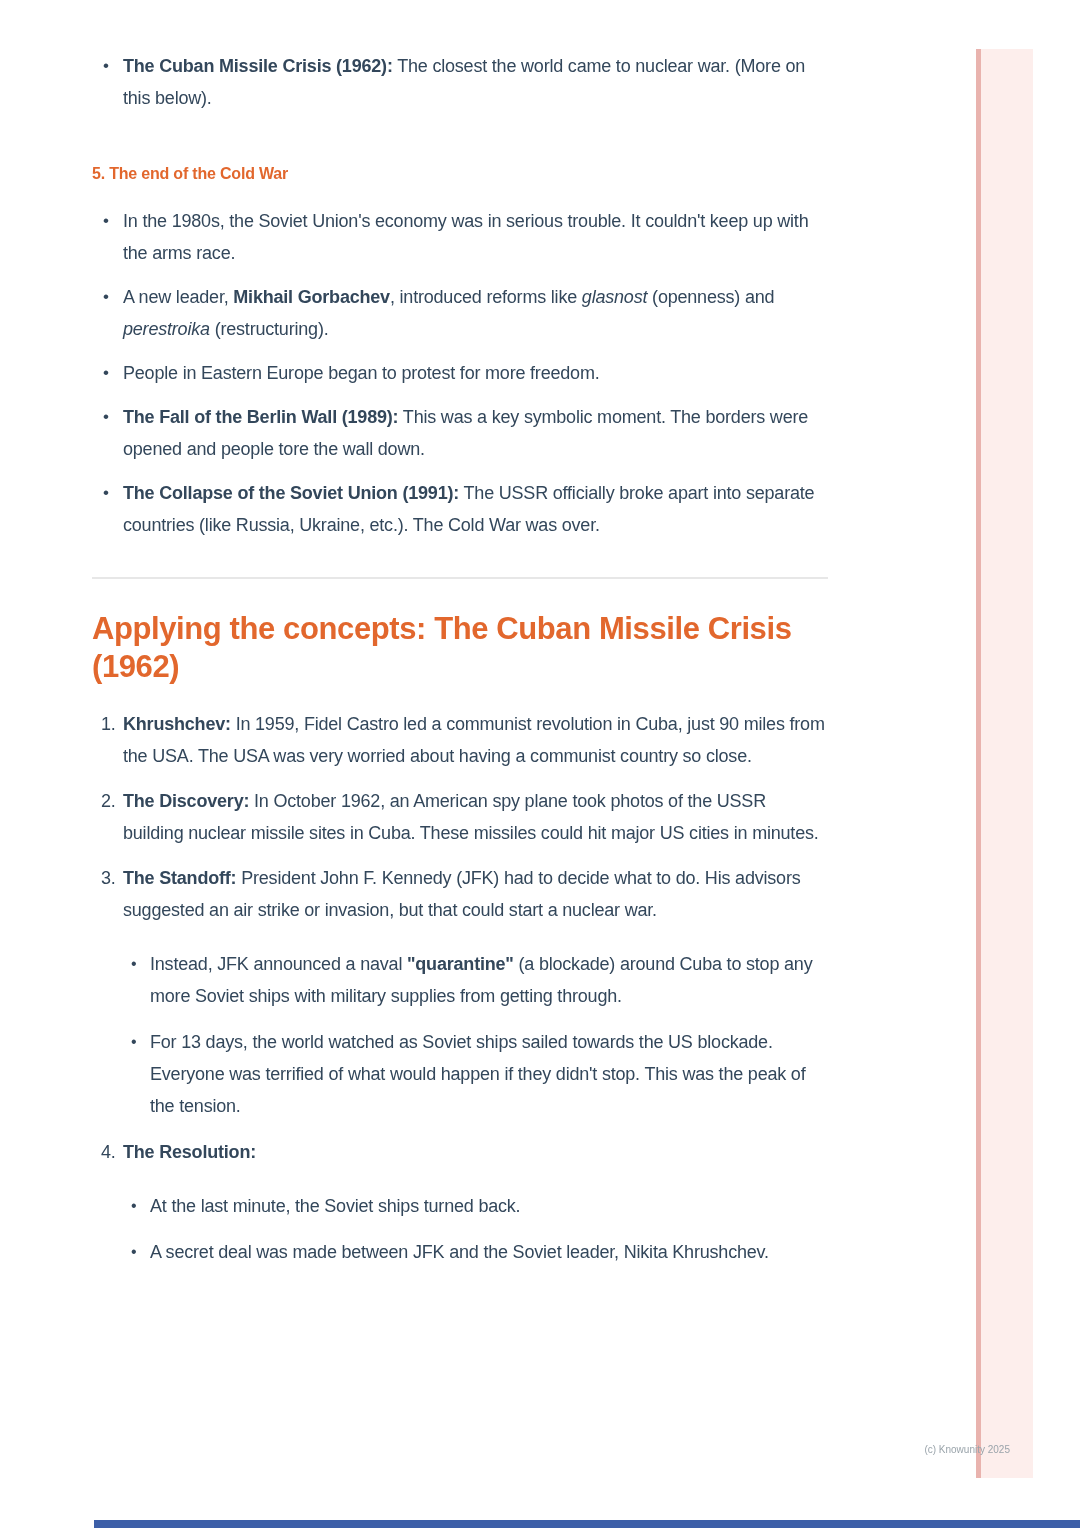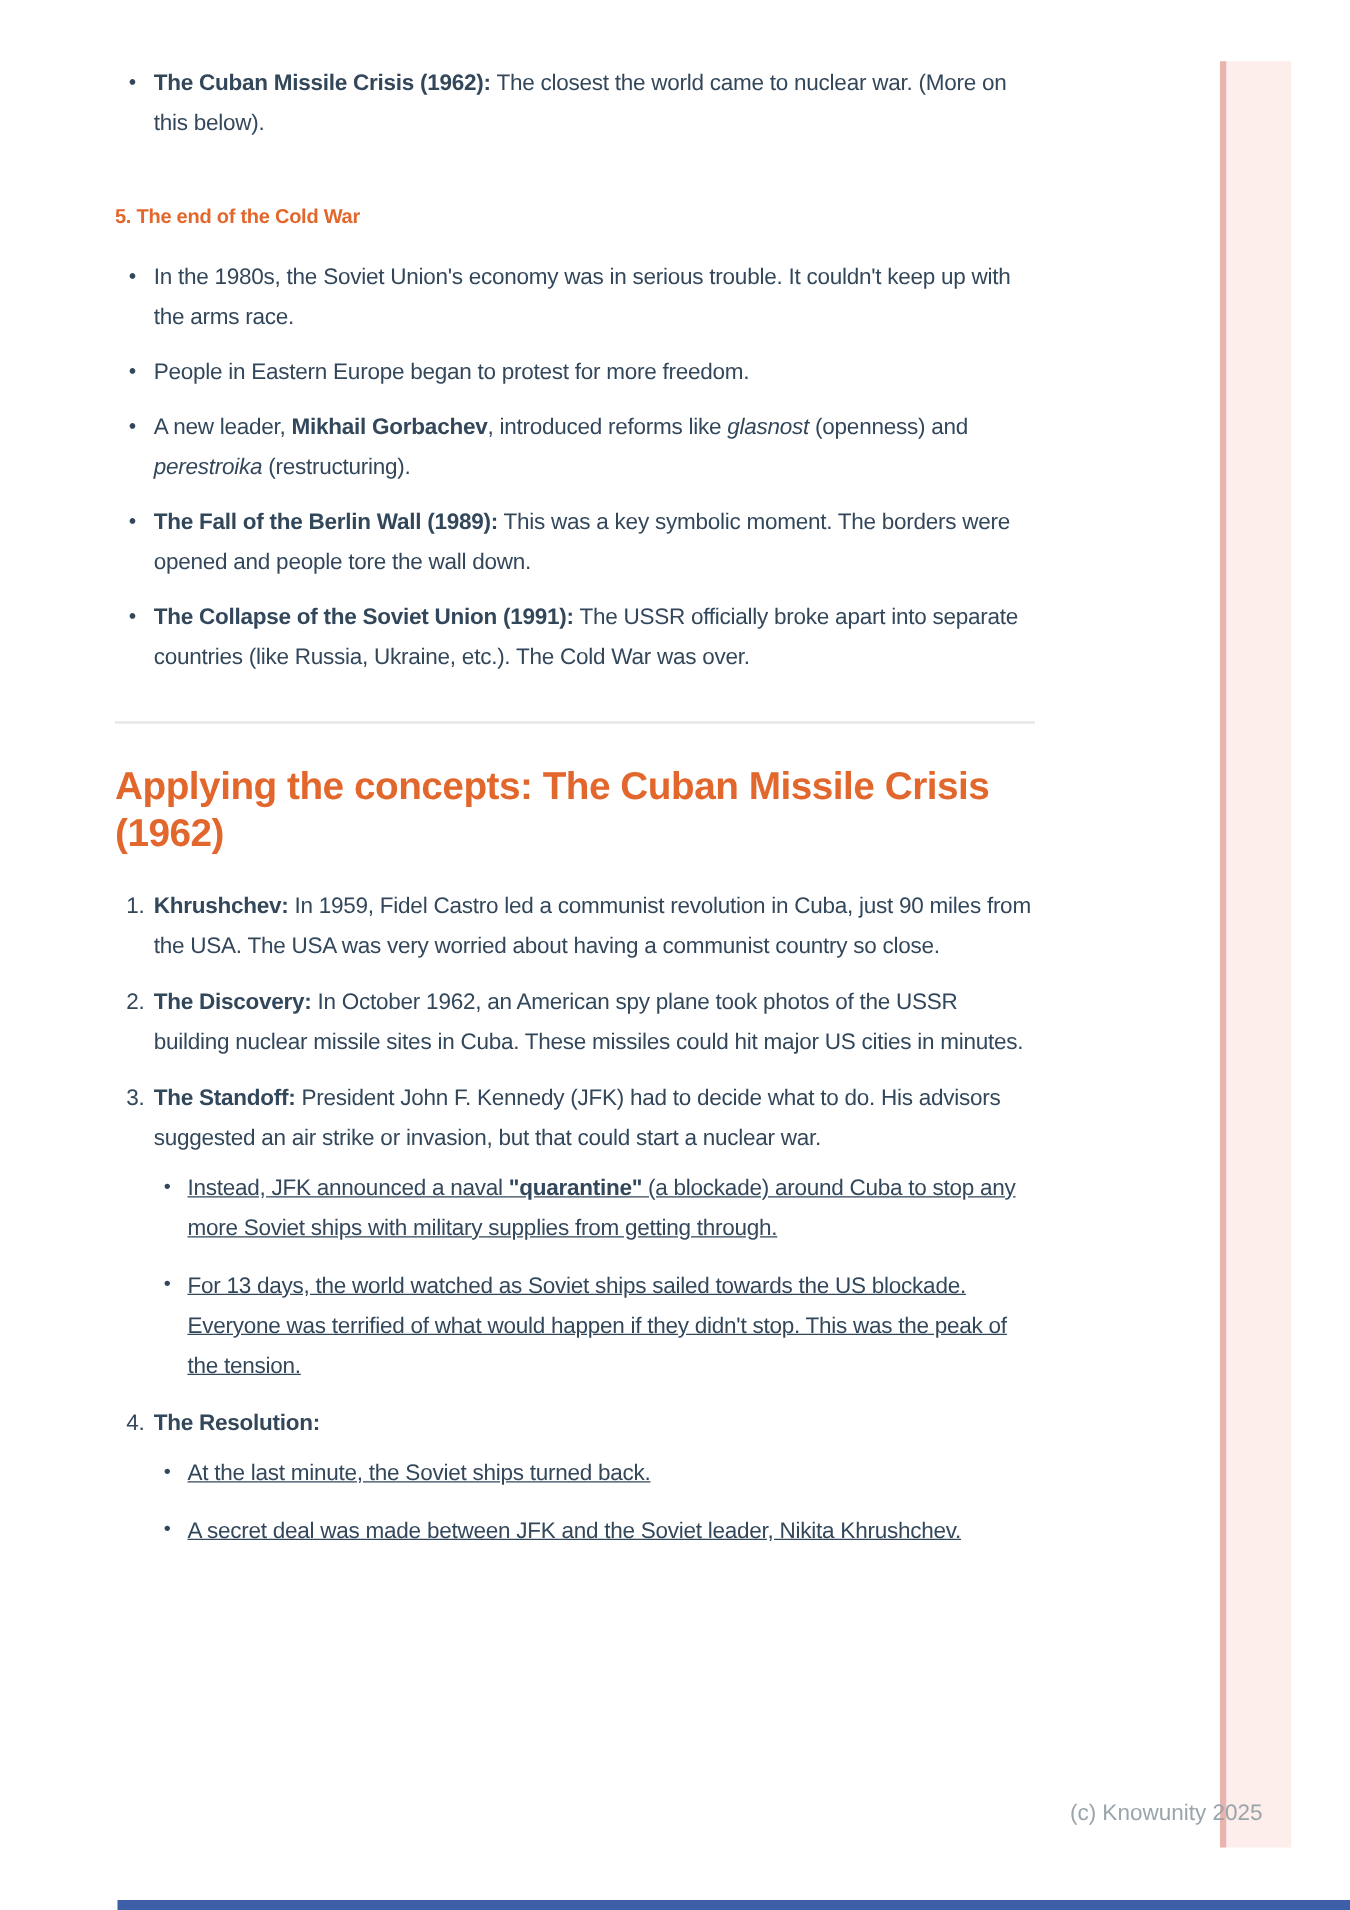--- a/index.html
+++ b/index.html
@@ -17,45 +17,45 @@
   .i{font-style:italic;}
   h2.sec{color:#E2672D;font-size:16px;line-height:32px;font-weight:bold;
     margin:44px 0 15px 0;letter-spacing:-0.2px;}
   h1.sec{color:#E2672D;font-size:31px;line-height:38px;font-weight:bold;
     margin:31px 0 0 0;letter-spacing:-0.4px;}
   hr.divider{border:none;border-top:2px solid #E7E7E7;margin:36px 0 0 0;}
   p.intro{margin:24px 0 0 0;text-align:justify;line-height:33px;}
   ol.steps{margin-top:22px;}
   ol.steps > li{margin-bottom:13px;}
   .step-marker{position:absolute;left:9px;top:0;}
-  ul.sub{margin:8px 0 6px 0;text-decoration:underline;}
+  ul.sub{margin:22px 0 6px 0;}
   ul.sub > li{padding-left:27px;margin-bottom:14px;}
   ul.sub > li.bullet::before{left:8px;font-size:16px;}
   .side-strip{position:absolute;left:976px;top:49px;width:57px;height:1429px;
     background:#FDEEEC;border-left:5px solid #E9B3AE;box-sizing:border-box;z-index:1;}
-  .copyright{position:absolute;top:1441px;right:70px;font-size:18px;
+  .copyright{position:absolute;top:1441px;right:70px;font-size:10px;
     color:#9AA4AB;z-index:2;line-height:18px;}
   .bottom-bar{position:absolute;left:94px;right:0;bottom:0;height:8px;
     background:#3D5FA8;z-index:3;}
 </style>
 </head>
 <body>
 
 <div class="content">
 
   <ul id="intro-bullets">
       <li class="bullet"><span class="b">The Cuban Missile Crisis (1962):</span><span class="n"> The closest the world came to nuclear war. (More on this below).</span></li>
     </ul>
 
   <h2 class="sec">5. The end of the Cold War</h2>
 
   <ul id="end-bullets">
       <li class="bullet"><span class="n">In the 1980s, the Soviet Union's economy was in serious trouble. It couldn't keep up with the arms race.</span></li>
+      <li class="bullet"><span class="n">A new leader, </span><span class="b">Mikhail Gorbachev</span><span class="n">, introduced reforms like </span><span class="i">glasnost</span><span class="n"> (openness) and </span><span class="i">perestroika</span><span class="n"> (restructuring).</span></li>
       <li class="bullet"><span class="n">People in Eastern Europe began to protest for more freedom.</span></li>
-      <li class="bullet"><span class="n">A new leader, </span><span class="b">Mikhail Gorbachev</span><span class="n">, introduced reforms like </span><span class="i">glasnost</span><span class="n"> (openness) and </span><span class="i">perestroika</span><span class="n"> (restructuring).</span></li>
       <li class="bullet"><span class="b">The Fall of the Berlin Wall (1989):</span><span class="n"> This was a key symbolic moment. The borders were opened and people tore the wall down.</span></li>
       <li class="bullet"><span class="b">The Collapse of the Soviet Union (1991):</span><span class="n"> The USSR officially broke apart into separate countries (like Russia, Ukraine, etc.). The Cold War was over.</span></li>
     </ul>
 
   <hr class="divider">
 
   <h1 class="sec">Applying the concepts: The Cuban Missile Crisis (1962)</h1>
 
 
   <ol class="steps" id="steps-list">

